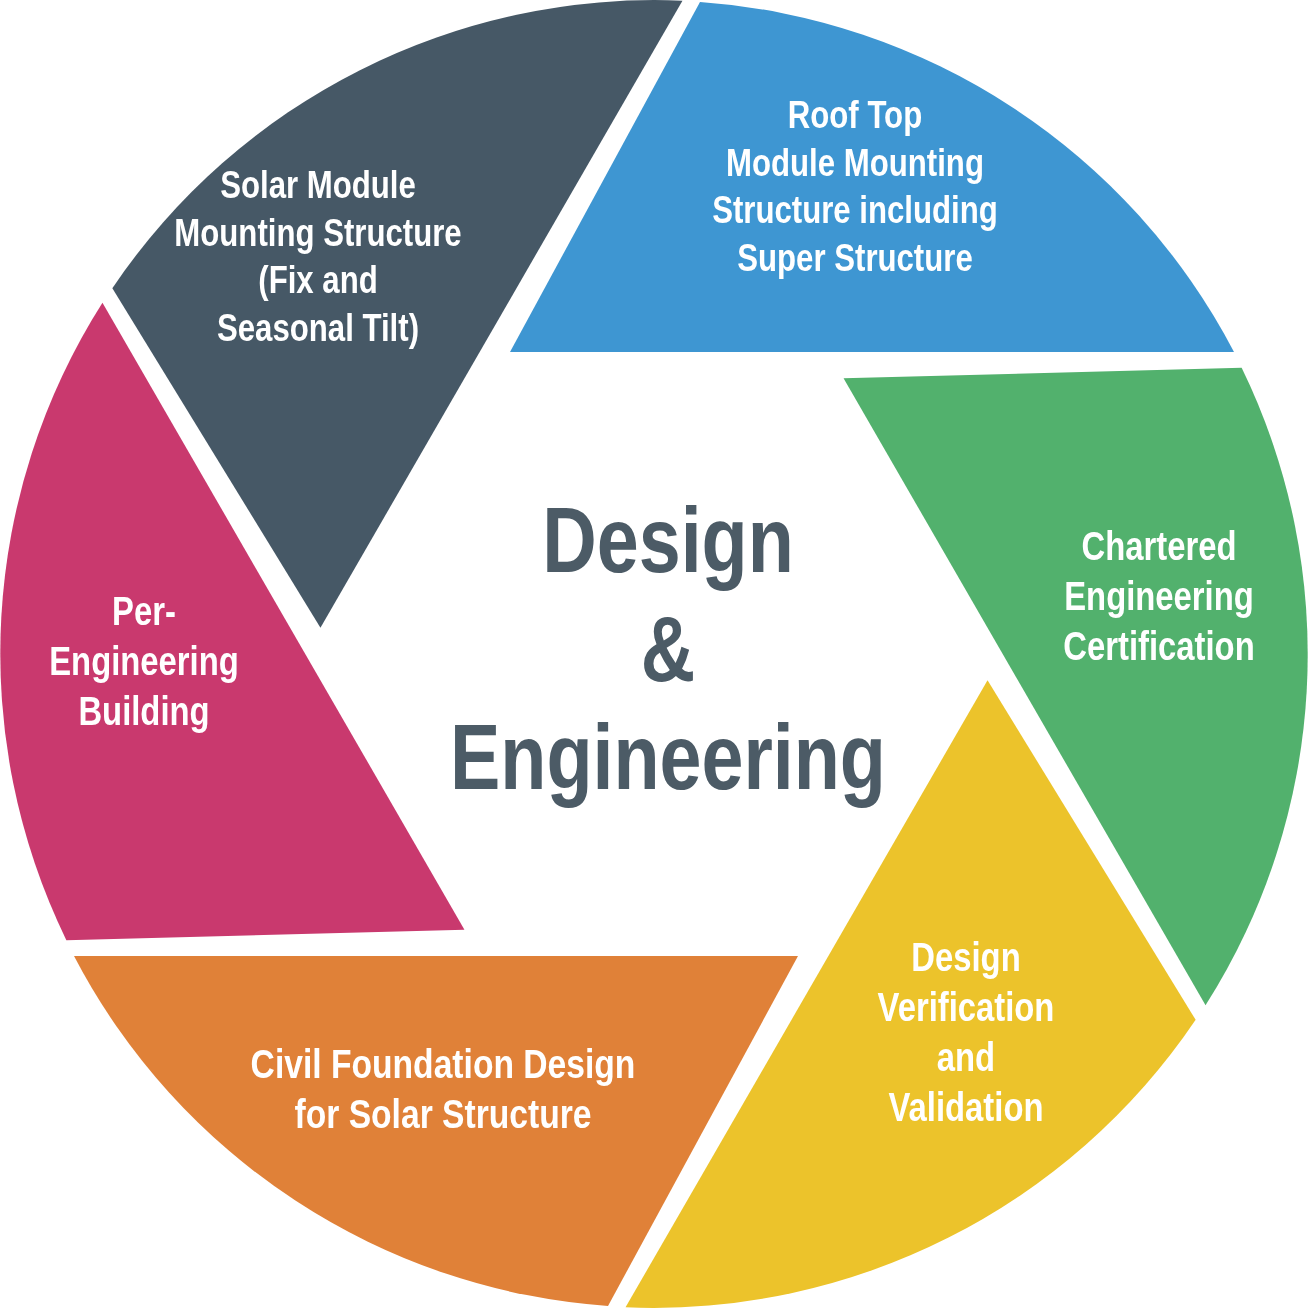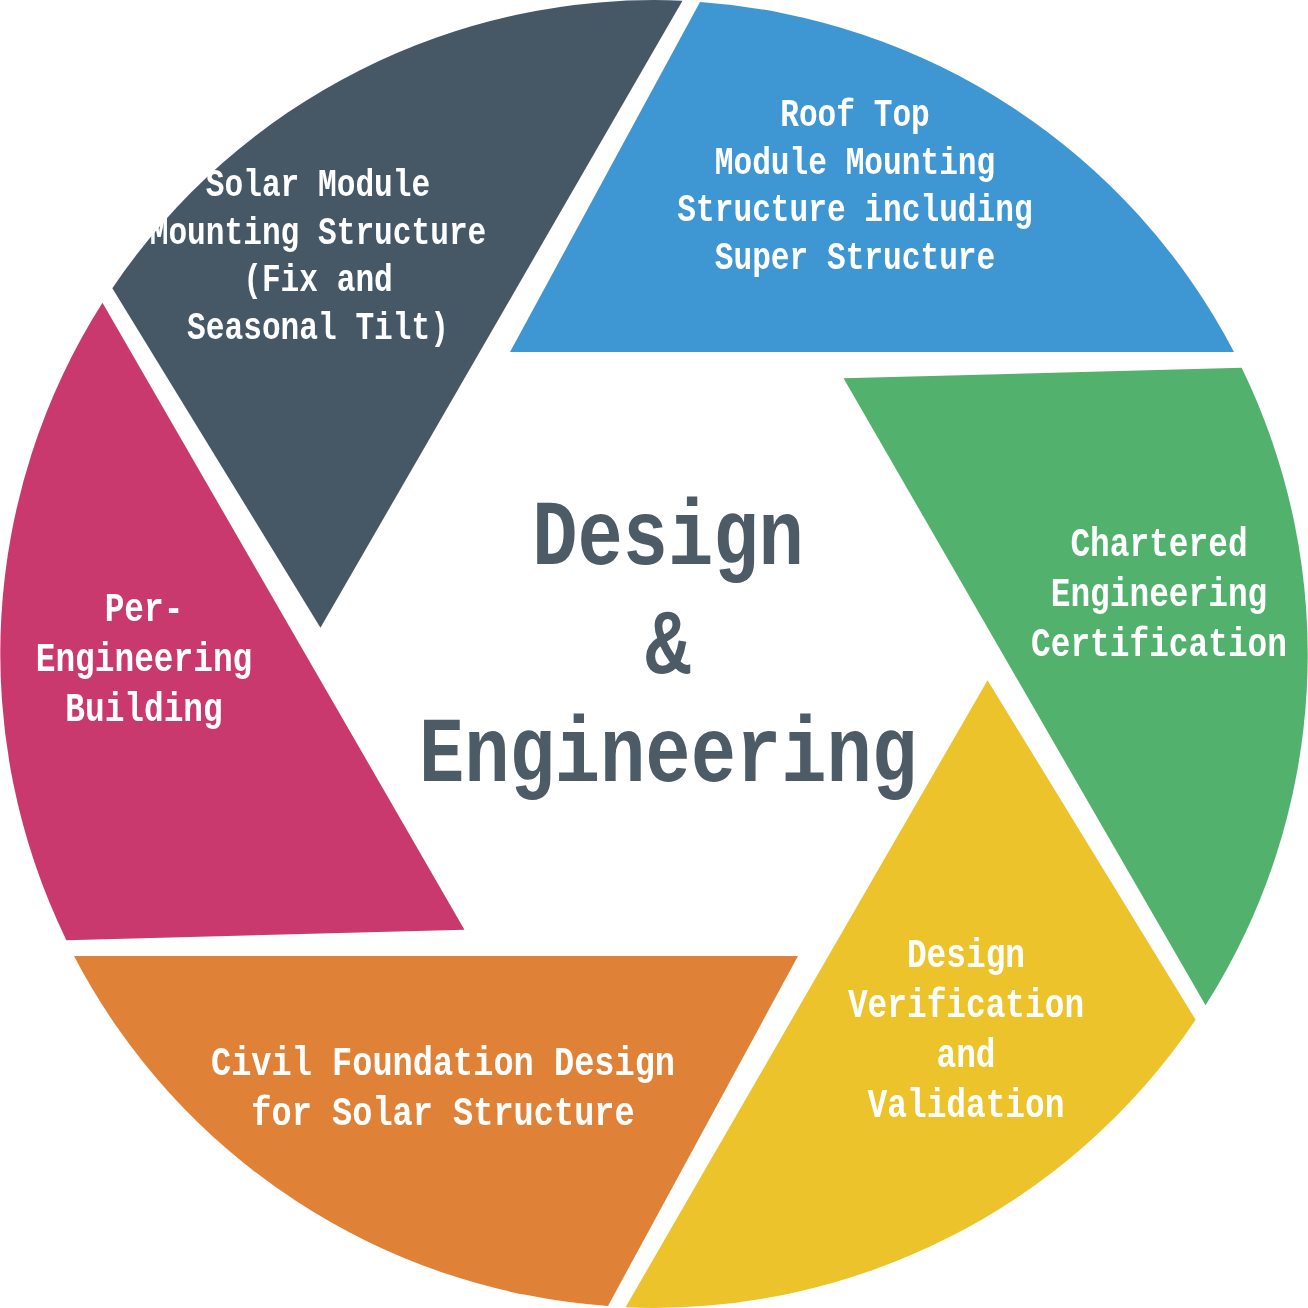--- a/index.html
+++ b/index.html
@@ -26,21 +26,21 @@
     text-align:center;
     font-weight:bold;
     font-size:92px;
     line-height:1.18;
     white-space:nowrap;
   }
 </style>
 </head>
 <body>
 
-<div class="stage" style="background-color: rgb(255, 255, 255); font-family: Liberation Mono, monospace;">
+<div class="stage" style="background-color: rgb(255, 255, 255);">
 
   <svg viewBox="0 0 1308 1308">
     <defs>
       <path id="blade" d="M 700 2 L 510 352 L 1234 352 A 654 654 0 0 0 700 2 Z"></path>
     </defs>
     <use href="#blade" fill="#3e96d2"></use>
     <use href="#blade" transform="rotate(60,654,654)" fill="#52b16d"></use>
     <use href="#blade" transform="rotate(120,654,654)" fill="#ecc32b"></use>
     <use href="#blade" transform="rotate(180,654,654)" fill="#e08138"></use>
     <use href="#blade" transform="rotate(240,654,654)" fill="#c9396e"></use>

